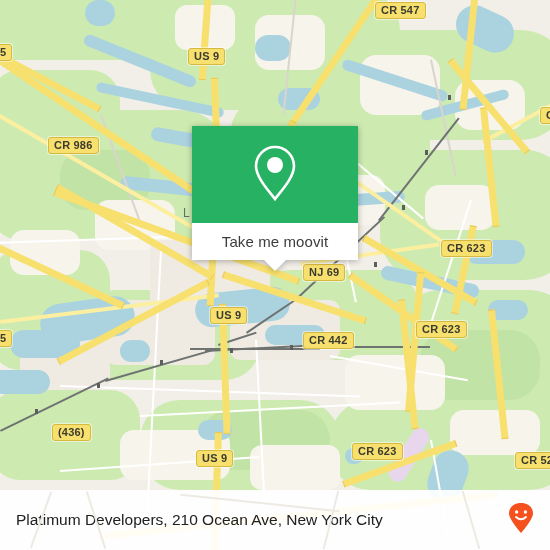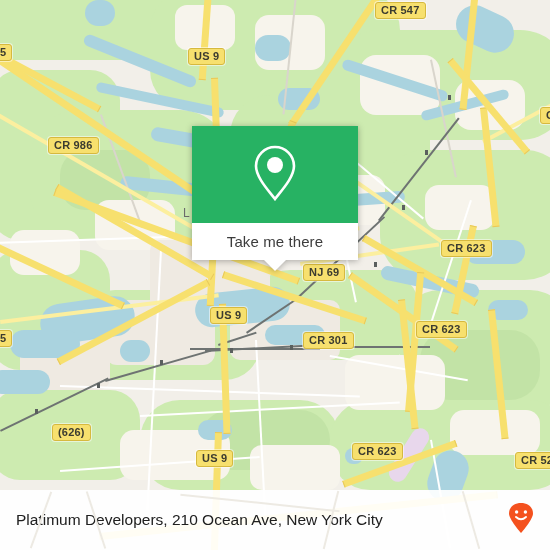--- a/index.html
+++ b/index.html
@@ -262,39 +262,39 @@
     <div class="layer" id="shields">
         <div class="shield" style="left: 375px; top: 2px;">CR 547</div>
         <div class="shield" style="left: 188px; top: 48px;">US 9</div>
         <div class="shield" style="left: -6px; top: 44px;">5</div>
         <div class="shield" style="left: 48px; top: 137px;">CR 986</div>
         <div class="shield" style="left: 540px; top: 107px;">C</div>
         <div class="shield" style="left: 441px; top: 240px;">CR 623</div>
         <div class="shield" style="left: 303px; top: 264px;">NJ 69</div>
         <div class="shield" style="left: 210px; top: 307px;">US 9</div>
         <div class="shield" style="left: 416px; top: 321px;">CR 623</div>
-        <div class="shield" style="left: 303px; top: 332px;">CR 301</div>
+        <div class="shield" style="left: 303px; top: 332px;">CR 442</div>
         <div class="shield" style="left: -6px; top: 330px;">5</div>
-        <div class="shield" style="left: 52px; top: 424px;">(626)</div>
+        <div class="shield" style="left: 52px; top: 424px;">(436)</div>
         <div class="shield" style="left: 196px; top: 450px;">US 9</div>
         <div class="shield" style="left: 352px; top: 443px;">CR 623</div>
         <div class="shield" style="left: 515px; top: 452px;">CR 52</div>
       </div>
 
     <div id="callout">
       <div id="callout-top">
         <span>
           <svg width="46" height="58" viewBox="0 0 46 58" aria-hidden="true">
             <path d="M23 3 C12.5 3 4 11.5 4 22 C4 33.5 17 47 23 55 C29 47 42 33.5 42 22 C42 11.5 33.5 3 23 3 Z" fill="none" stroke="#FFFFFF" stroke-width="2.6"></path>
             <circle cx="23" cy="21" r="8" fill="#FFFFFF"></circle>
           </svg>
         </span>
       </div>
       <div id="callout-bottom">
-        <span id="callout-label">Take me there</span>
+        <span id="callout-label">Take me moovit</span>
       </div>
       <div id="callout-tail"></div>
     </div>
 
 
   </div>
 
   <div id="footer">
     <div class="ftline" style="left:40px;top:0;width:2px;height:60px;transform:rotate(20deg);"></div>
     <div class="ftline" style="left:95px;top:0;width:2px;height:60px;transform:rotate(-18deg);"></div>

